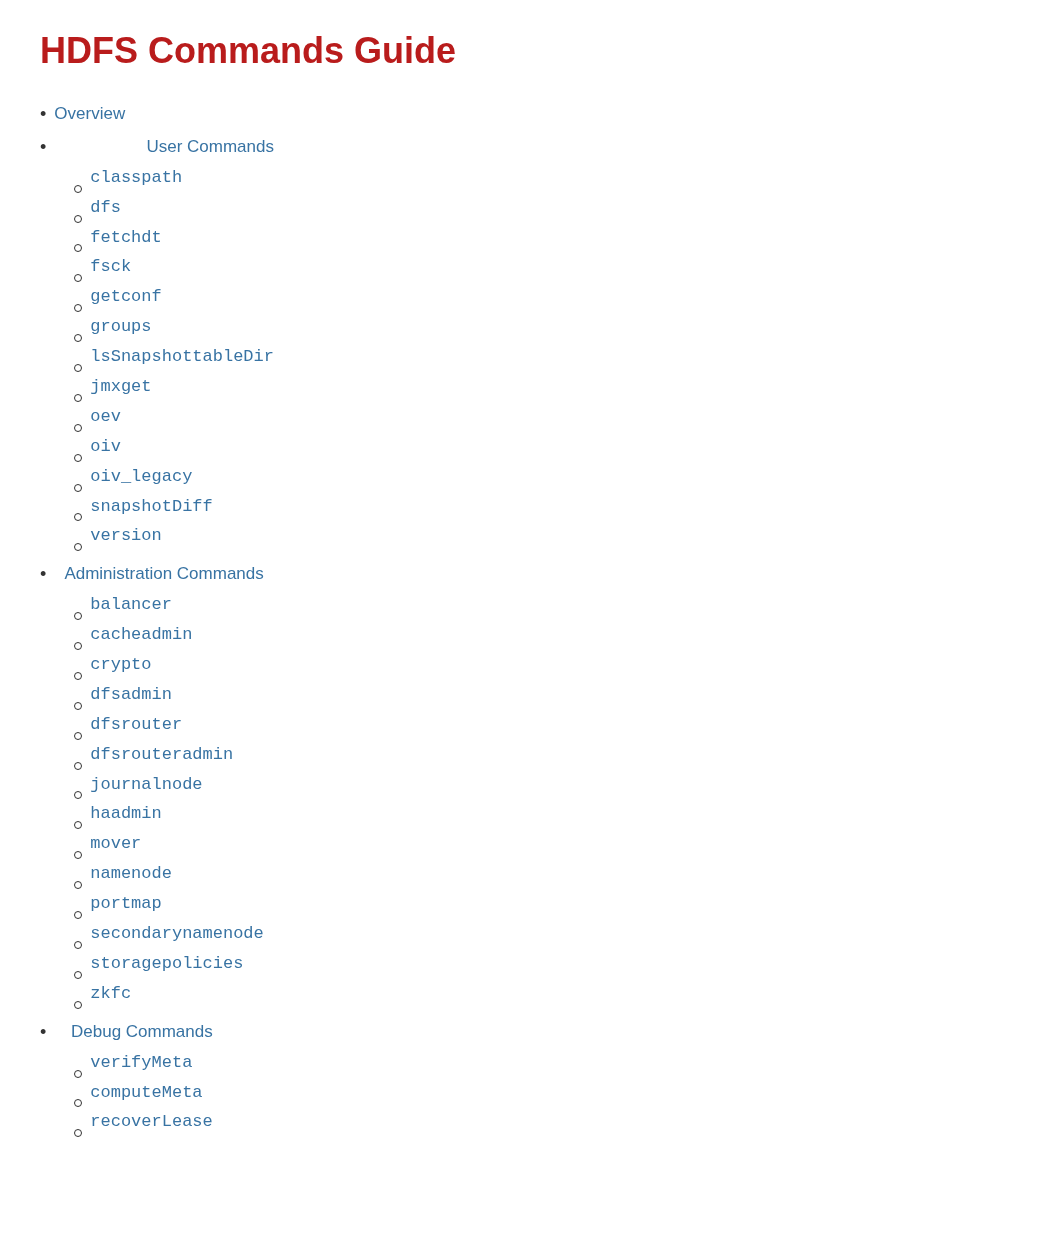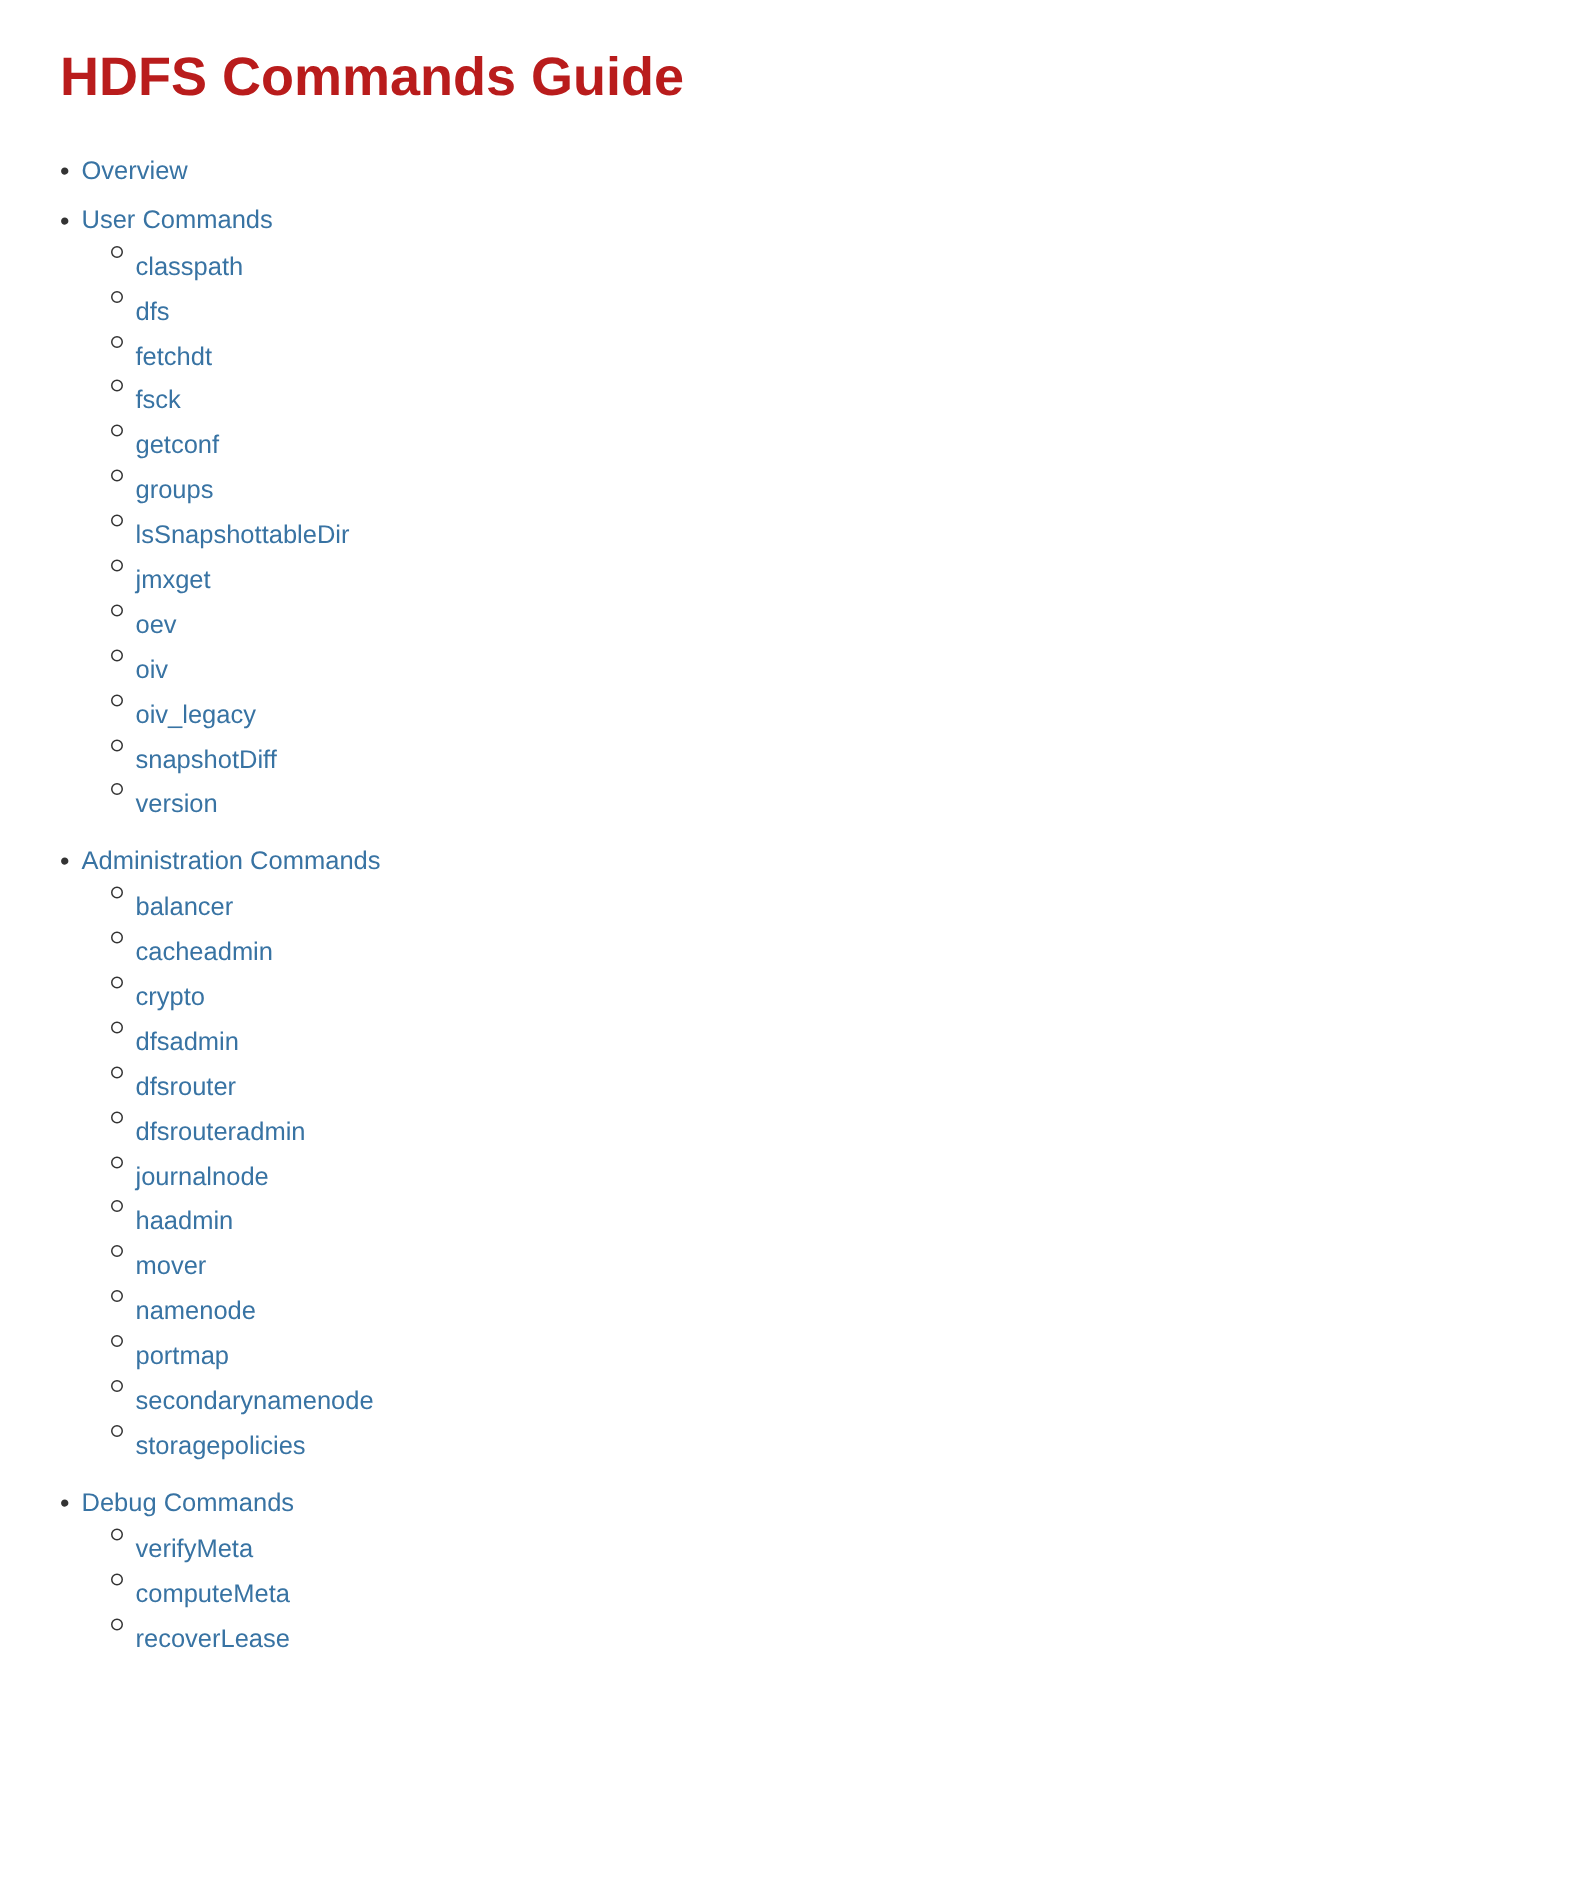--- a/index.html
+++ b/index.html
@@ -58,41 +58,43 @@
     }
 
     ul.sub-level {
       list-style: none;
       padding: 0;
       margin: 2px 0 4px 0;
     }
 
     ul.sub-level > li {
       display: flex;
-      align-items: flex-start;
+      align-items: flex-end;
       margin-bottom: 1px;
       padding-left: 20px;
+      font-family: Liberation Mono, monospace;
     }
 
     ul.sub-level > li > .sub-bullet {
       margin-right: 8px;
       font-size: 10px;
       color: #333;
       line-height: 1.7;
       display: inline-block;
       width: 8px;
       height: 8px;
       border: 1.5px solid #333;
       border-radius: 50%;
       flex-shrink: 0;
     }
 
     .top-link {
       font-size: 17px;
       line-height: 1.7;
+      text-align: right;
     }
   </style>
 </head>
 <body>
 
 <h1>HDFS Commands Guide</h1>
 
 <ul class="top-level" id="toc-container">
 <li>
       <span class="bullet">•</span>
@@ -210,20 +212,24 @@
             <a href="#portmap">portmap</a>
           </li>
           <li>
             <span class="sub-bullet"></span>
             <a href="#secondarynamenode">secondarynamenode</a>
           </li>
           <li>
             <span class="sub-bullet"></span>
             <a href="#storagepolicies">storagepolicies</a>
           </li>
+          <li>
+            <span class="sub-bullet"></span>
+            <a href="#zkfc">zkfc</a>
+          </li>
         </ul>
       </div>
     </li>
     <li>
       <span class="bullet">•</span>
       <div class="li-content">
         <a href="#debug-commands" class="top-link">Debug Commands</a>
         <ul class="sub-level">
           <li>
             <span class="sub-bullet"></span>

